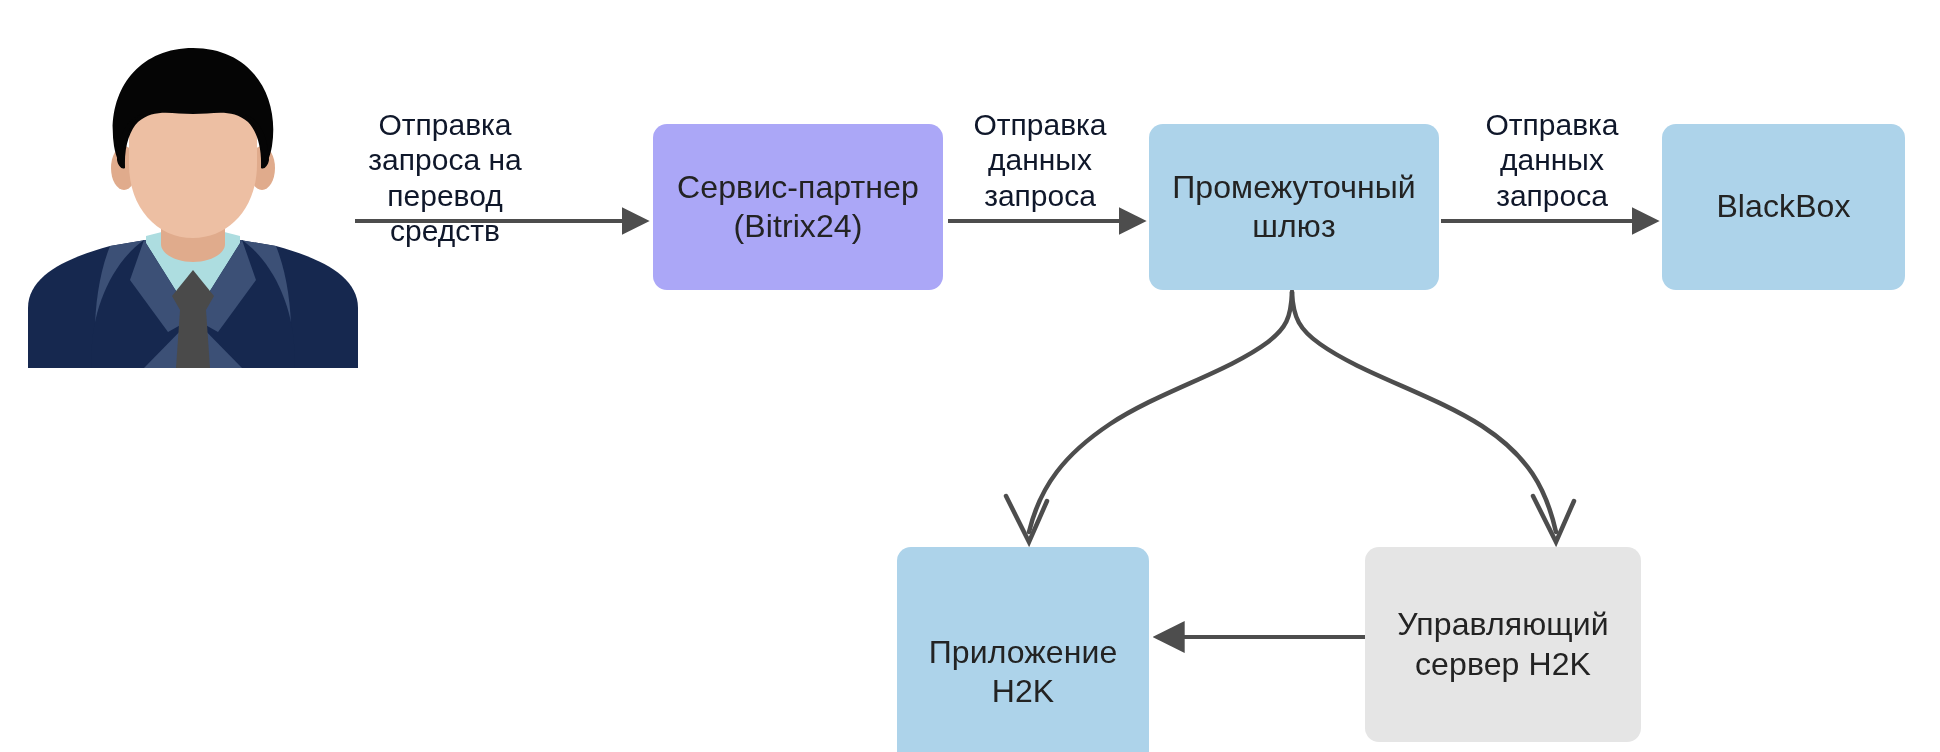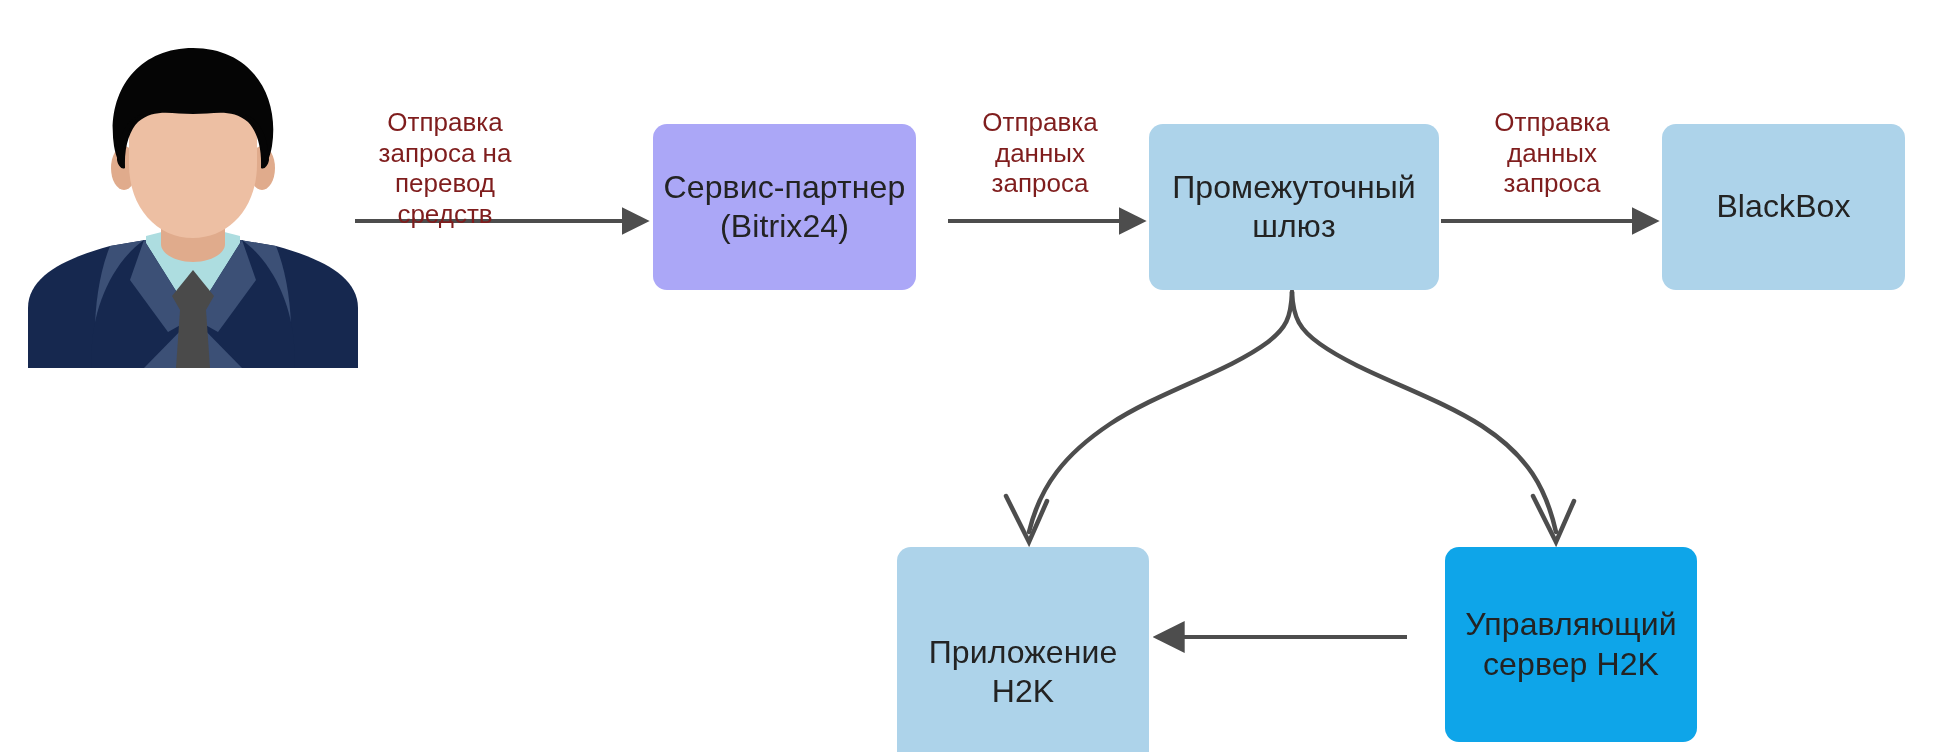--- a/index.html
+++ b/index.html
@@ -24,32 +24,32 @@
     display: flex;
     align-items: center;
     justify-content: center;
     text-align: center;
     color: #232323;
     font-size: 32px;
     line-height: 1.22;
     letter-spacing: 0.1px;
     white-space: pre-line;
   }
-  #node-bitrix  { left: 653px; top: 124px; width: 263px; height: 166px; background: #aba7f7; }
+  #node-bitrix  { left: 653px; top: 124px; width: 290px; height: 166px; background: #aba7f7; }
   #node-gateway { left: 1149px; top: 124px; width: 290px; height: 166px; background: #add3ea; }
   #node-blackbox{ left: 1662px; top: 124px; width: 243px; height: 166px; background: #add3ea; text-align: center; }
   #node-app     { left: 897px; top: 547px; width: 252px; height: 250px; background: #add3ea; }
-  #node-server  { left: 1445px; top: 547px; width: 252px; height: 195px; background: #0ea5e9; }
+  #node-server  { left: 1365px; top: 547px; width: 276px; height: 195px; background: #e5e5e5; }
 
   
   .edge-label {
     position: absolute;
     text-align: center;
-    color: #7f1d1d;
-    font-size: 26px;
+    color: #0f172a;
+    font-size: 30px;
     line-height: 1.18;
     white-space: pre-line;
     pointer-events: none;
   }
   #label-1 { left: 345px; top: 107px; width: 200px; }
   #label-2 { left: 950px; top: 107px; width: 180px; }
   #label-3 { left: 1462px; top: 107px; width: 180px; }
 
   
   #wires {

